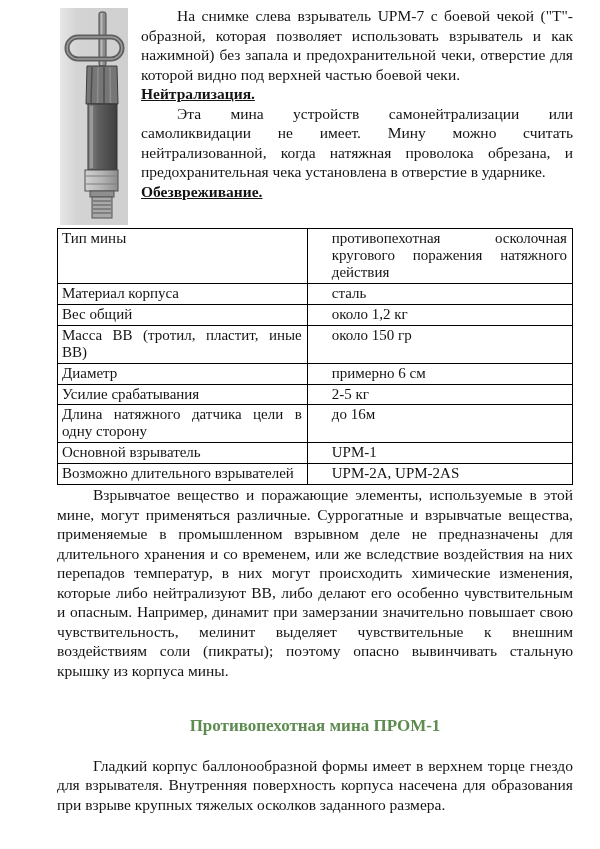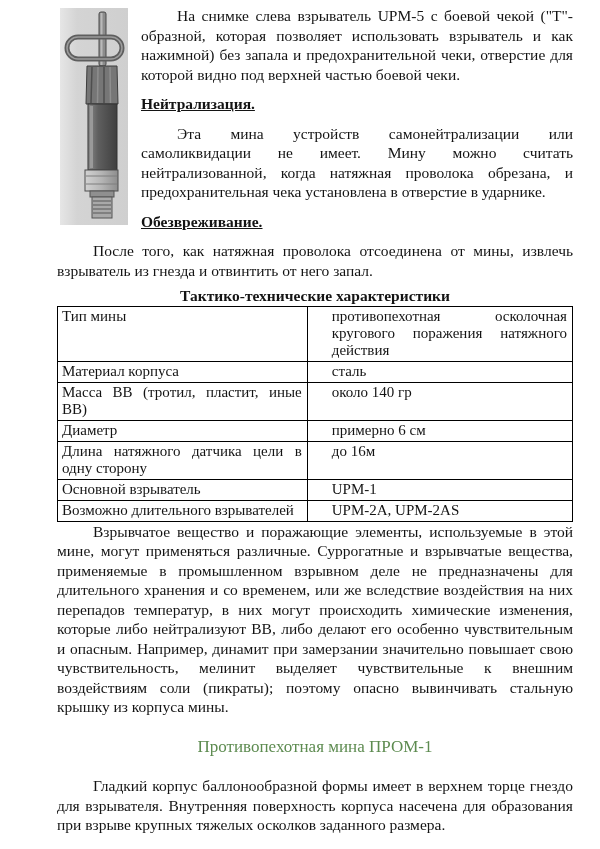--- a/index.html
+++ b/index.html
@@ -14,21 +14,21 @@
 
   p.body {
     margin:0;
     font-size:15.5px;
     line-height:1.26;
     text-align:justify;
   }
   p.ind { text-indent:36px; }
 
   .runhead {
-    margin:10px;
+    margin:0;
     font-size:15.5px;
     line-height:1.26;
     font-weight:bold;
     text-decoration:underline;
   }
 
   .photo {
     float:left;
     margin:2px 13px 3px 3px;
     display:block;
@@ -51,23 +51,23 @@
   table.ttx td {
     border:1px solid #000;
     padding:1px 5px 2px 4px;
     vertical-align:top;
     text-align:justify;
   }
   table.ttx td.lbl { width:48.5%; }
   table.ttx td.val { width:51.5%;padding-left:24px; }
 
   .section-title {
-    margin:20px 0 19px 0;
+    margin:36px 0 19px 0;
     text-align:center;
-    font-weight:normal;
+    font-weight:bold;
     font-size:17px;
     line-height:1.2;
   }
 </style>
 </head>
 <body>
 
 <div class="page">
 
   <svg class="photo" width="68" height="217" viewBox="0 0 68 217" xmlns="http://www.w3.org/2000/svg">
@@ -111,44 +111,50 @@
 
     <rect x="30" y="183" width="24" height="6" fill="#8f8f8f" stroke="#555555" stroke-width="1"></rect>
 
     <rect x="32" y="189" width="20" height="21" fill="#a9a9a9" stroke="#555555" stroke-width="1"></rect>
     <line x1="33" y1="193" x2="51" y2="193" stroke="#6a6a6a" stroke-width="1.3"></line>
     <line x1="33" y1="197" x2="51" y2="197" stroke="#6a6a6a" stroke-width="1.3"></line>
     <line x1="33" y1="201" x2="51" y2="201" stroke="#6a6a6a" stroke-width="1.3"></line>
     <line x1="33" y1="205" x2="51" y2="205" stroke="#6a6a6a" stroke-width="1.3"></line>
   </svg>
 
-  <p class="body ind">На снимке слева взрыватель UPM-5 с боевой чекой ("Т"-образной, которая позволяет использовать взрыватель и как нажимной) без запала и предохранительной чеки, отверстие для которой видно под верхней частью боевой чеки.</p>
+  <p class="body ind">На снимке слева взрыватель UPM-7 с боевой чекой ("Т"-образной, которая позволяет использовать взрыватель и как нажимной) без запала и предохранительной чеки, отверстие для которой видно под верхней частью боевой чеки.</p>
   <p class="runhead">Нейтрализация.</p>
   <p class="body ind">Эта мина устройств самонейтрализации или самоликвидации не имеет. Мину можно считать нейтрализованной, когда натяжная проволока обрезана, и предохранительная чека установлена в отверстие в ударнике.</p>
   <p class="runhead">Обезвреживание.</p>
-  <p class="body ind">После того, как натяжная проволока отсоединена от мины, извлечь взрыватель из гнезда и отвинтить от него запал.</p>
 
-  <div class="ttx-title">Тактико-технические характеристики</div>
   <table class="ttx">
     <tbody>
       <tr>
         <td class="lbl">Тип мины</td>
         <td class="val">противопехотная осколочная кругового поражения натяжного действия</td>
       </tr>
       <tr>
         <td class="lbl">Материал корпуса</td>
         <td class="val">сталь</td>
       </tr>
       <tr>
+        <td class="lbl">Вес общий</td>
+        <td class="val">около 1,2 кг</td>
+      </tr>
+      <tr>
         <td class="lbl">Масса ВВ (тротил, пластит, иные ВВ)</td>
-        <td class="val">около 140 гр</td>
+        <td class="val">около 150 гр</td>
       </tr>
       <tr>
         <td class="lbl">Диаметр</td>
         <td class="val">примерно 6 см</td>
+      </tr>
+      <tr>
+        <td class="lbl">Усилие срабатывания</td>
+        <td class="val">2-5 кг</td>
       </tr>
       <tr>
         <td class="lbl">Длина натяжного датчика цели в одну сторону</td>
         <td class="val">до 16м</td>
       </tr>
       <tr>
         <td class="lbl">Основной взрыватель</td>
         <td class="val">UPM-1</td>
       </tr>
       <tr>

